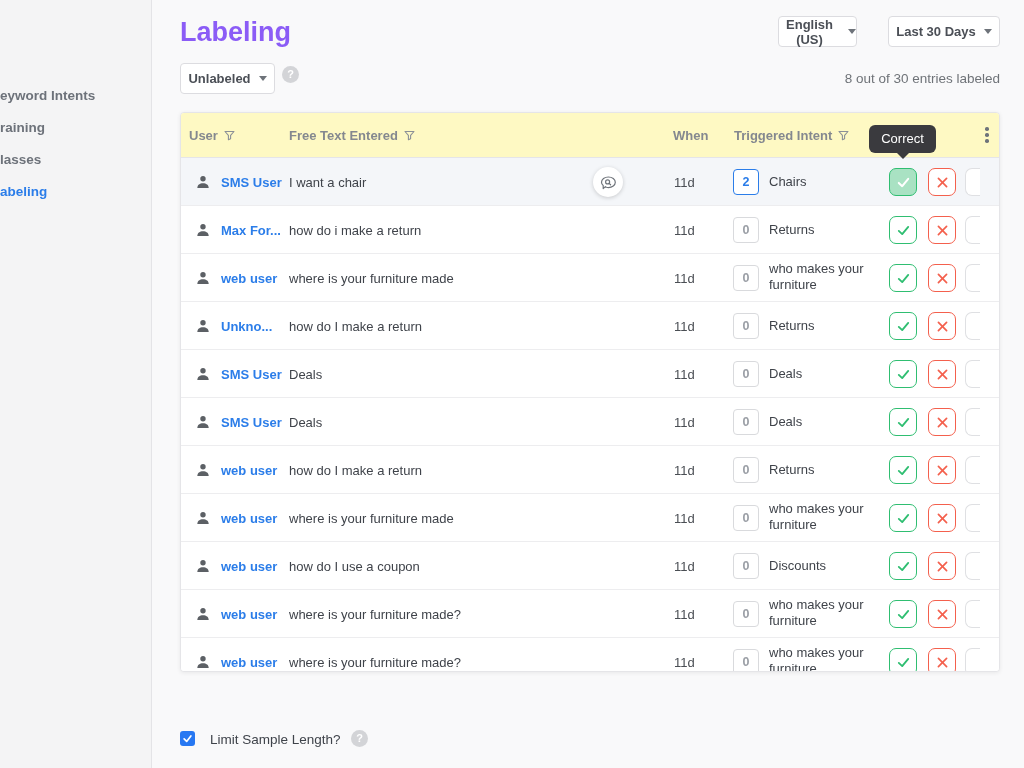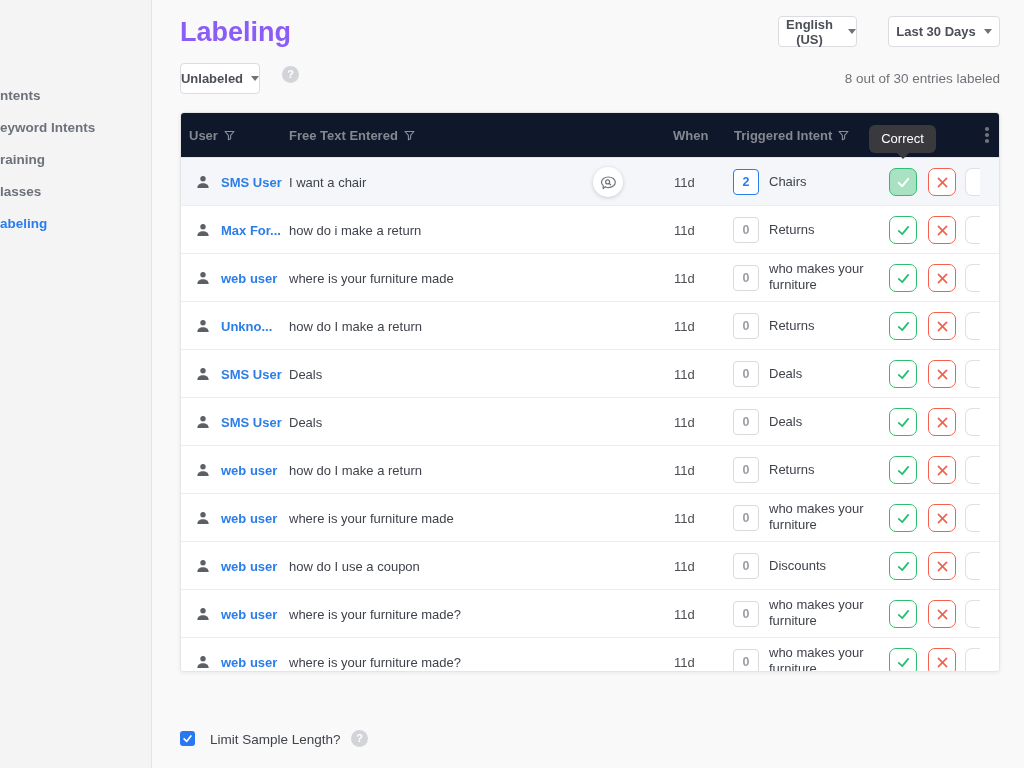--- a/index.html
+++ b/index.html
@@ -20,32 +20,32 @@
               white-space:nowrap; cursor:pointer; }
   .nav-item.active { color:#2b7de9; }
 
   
   .page-title { position:absolute; left:180px; top:17px; font-size:27px; font-weight:700; color:#8b5cf6; }
   .dd-btn { position:absolute; height:31px; background:#fff; border:1px solid #dcdce0; border-radius:4px;
             font-size:13px; font-weight:600; color:#4b4f56; display:flex; align-items:center;
             justify-content:center; gap:8px; cursor:pointer; }
   .dd-lang { left:778px; top:16px; width:79px; }
   .dd-range { left:888px; top:16px; width:112px; }
-  .dd-filter { left:180px; top:63px; width:80px; }
+  .dd-filter { left:180px; top:63px; width:95px; }
   .help-dot { position:absolute; width:17px; height:17px; border-radius:50%; background:#d3d4d7;
               color:#fff; font-size:11px; font-weight:700; text-align:center; line-height:17px; }
   .help-filter { left:282px; top:66px; }
   .entries-status { position:absolute; left:600px; top:71px; width:400px; text-align:right;
                     font-size:13.5px; color:#6f7378; }
 
   
   .card { position:absolute; left:180px; top:112px; width:820px; height:560px; background:#fff;
           border:1px solid #e5e5e8; border-radius:4px; overflow:hidden;
           box-shadow:0 1px 4px rgba(0,0,0,.07); }
-  .thead { position:relative; height:45px; background:#0f172a; border-bottom:1px solid #e5e5e8;
+  .thead { position:relative; height:45px; background:#fef9c3; border-bottom:1px solid #e5e5e8;
            font-size:13px; font-weight:700; color:#84888f;text-decoration:underline; }
   .th { position:absolute; top:0; height:45px; line-height:45px; white-space:nowrap; }
   .th-user { left:8px; } .th-text { left:108px; } .th-when { left:492px; } .th-intent { left:553px; }
   .funnel { display:inline-block; margin-left:6px; vertical-align:-1px; }
   .dots { position:absolute; left:796px; top:12px; width:20px; height:20px; cursor:pointer;
           display:flex; flex-direction:column; align-items:center; justify-content:center; gap:2.5px; }
   .dots i { width:3.5px; height:3.5px; border-radius:50%; background:#6e737a; }
 
   .row { position:relative; height:48px; border-bottom:1px solid #ededef; background:#fff; }
   .row.hl { background:#f4f6f9; }
@@ -85,21 +85,20 @@
   .chk-label { position:absolute; left:210px; top:732px; font-size:13.5px; color:#3f434a; }
   .help-footer { left:351px; top:730px; }
 </style>
 </head>
 <body>
 
 <div class="screen">
 
   <div class="sidebar">
     <div class="nav">
-      <div class="nav-item"><span>ntents</span></div>
       <div class="nav-item"><span>eyword Intents</span></div>
       <div class="nav-item"><span>raining</span></div>
       <div class="nav-item"><span>lasses</span></div>
       <div class="nav-item active"><span>abeling</span></div>
     </div>
   </div>
 
   <div class="page-title">Labeling</div>
 
   <button class="dd-btn dd-lang">

